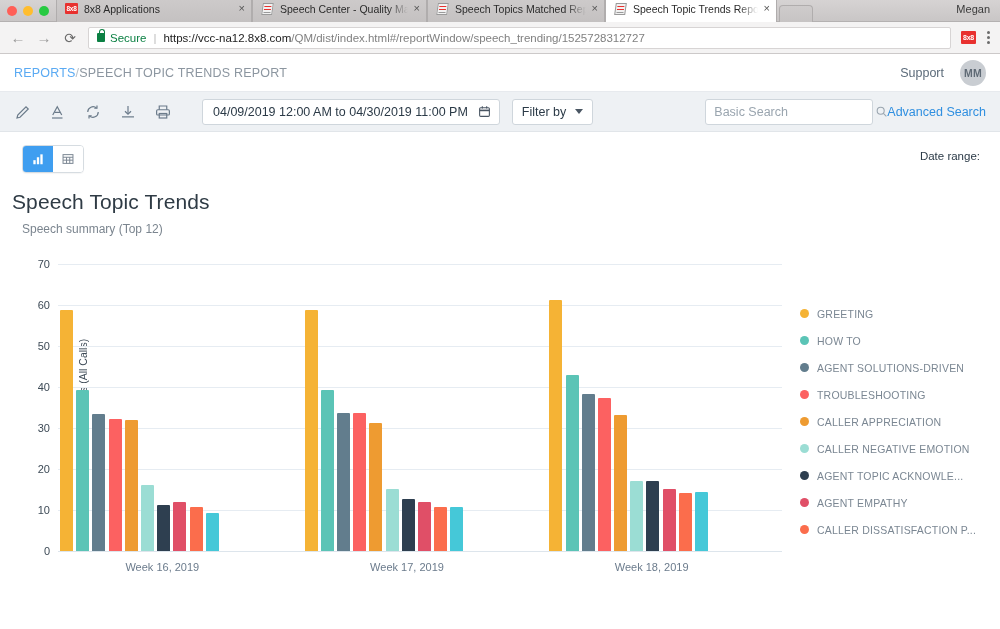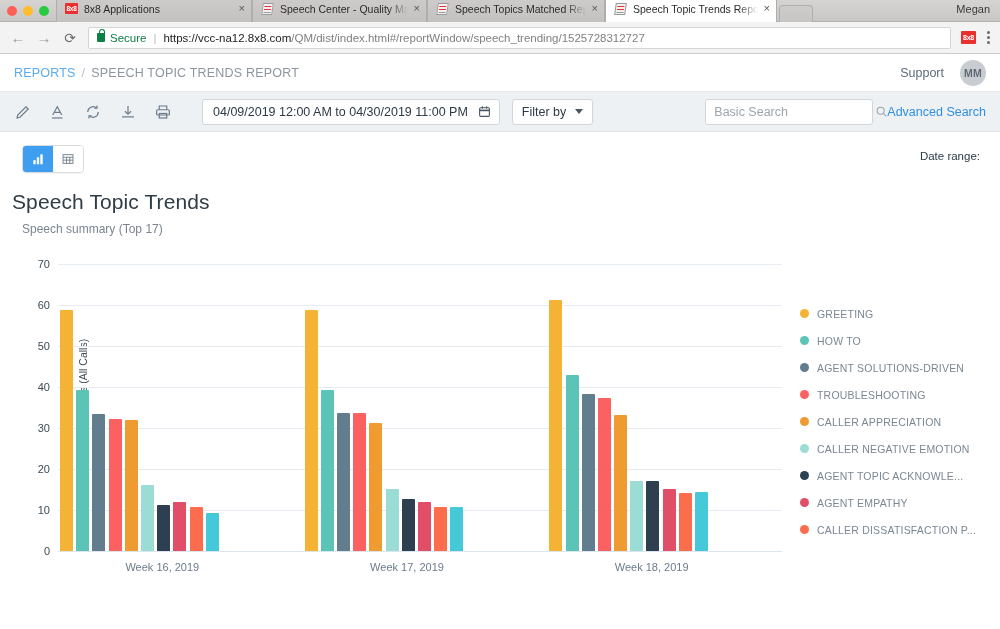--- a/index.html
+++ b/index.html
@@ -165,21 +165,21 @@
   
   .app-header {
     height: 38px;
     background: #ffffff;
     display: flex; align-items: center;
     padding: 0 14px;
     border-bottom: 1px solid #e7eaee;
   }
   .breadcrumb {
     font-size: 12.5px; letter-spacing: 0.2px;
-    display: flex; align-items: center; gap: 6px;
+    display: flex; align-items: center; 
   }
   .bc-link { color: #5aaaf3; }
   .bc-sep { color: #b9c0c7; }
   .bc-cur { color: #8c96a0; }
   .header-right {
     margin-left: auto;
     display: flex; align-items: center; gap: 16px;
   }
   .support-link { font-size: 12.5px; color: #5c6b7a; }
   .avatar {
@@ -520,21 +520,21 @@
       <svg viewBox="0 0 24 24" fill="none" stroke="#7b8793" stroke-width="1.7">
           <rect x="3.5" y="4.5" width="17" height="15"></rect>
           <path d="M3.5 9h17M3.5 14h17M9.5 9v10.5M15 9v10.5"></path>
         </svg>
     </div>
   </div>
 
   <div class="date-range-label">Date range:</div>
 
   <div class="chart-title">Speech Topic Trends</div>
-  <div class="chart-sub">Speech summary (Top 17)</div>
+  <div class="chart-sub">Speech summary (Top 12)</div>
 
   <div class="chart-area">
     <div class="plot" id="plot">
       <div class="ylabel">% of Matched Calls (All Calls)</div>
     <div class="gridline base" style="top: 287px;">
           <span class="ytick">0</span>
         </div>
         <div class="gridline" style="top: 246px;">
           <span class="ytick">10</span>
         </div>

